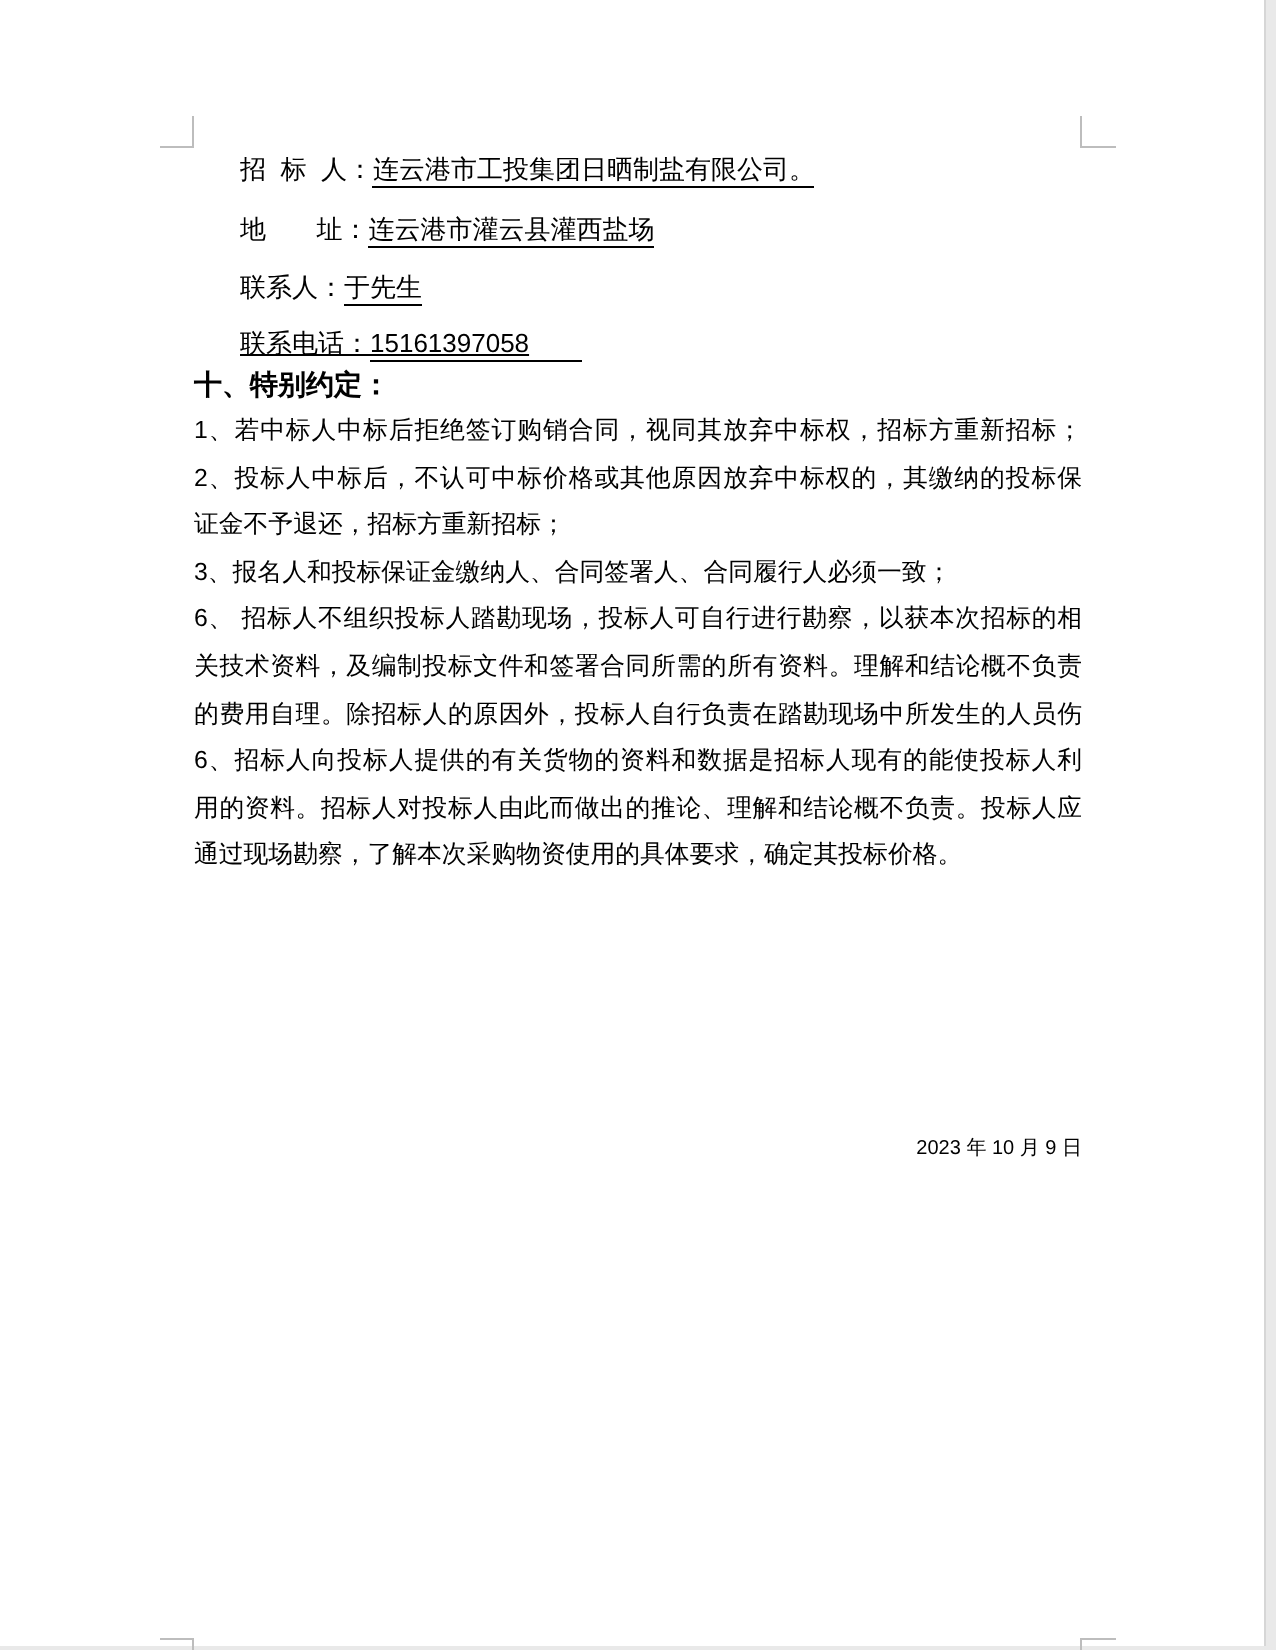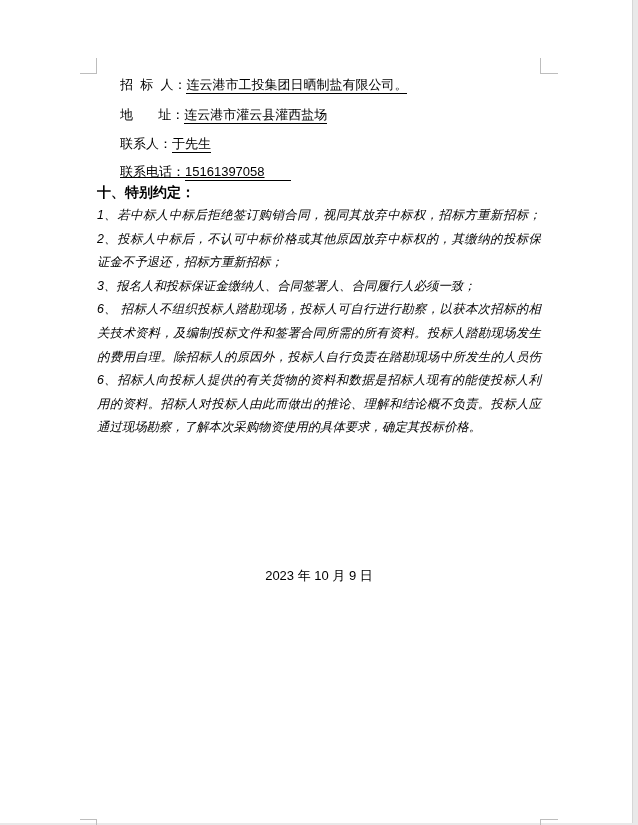--- a/index.html
+++ b/index.html
@@ -84,34 +84,33 @@
     left: 97px;
     top: 204px;
     width: 444px;
     font-size: 12.4px;
   }
   .bline {
     height: 23.6px;
     line-height: 23.6px;
     white-space: pre-wrap;
     text-align: left;
-    font-style: italic;
   }
   .bline.just {
     text-align: justify;
     text-align-last: justify;
   }
   
   .date-line {
     position: absolute;
     left: 97px;
     top: 567px;
     width: 444px;
-    text-align: center;
-    font-size: 13px;
+    text-align: right;
+    font-size: 10px;
     white-space: pre;
   }
 </style>
 </head>
 <body>
 
 <div class="viewport">
   <div class="page">
 
     <div class="mark mark-tl"></div>
@@ -125,21 +124,21 @@
     <div class="contact-line c3"><span>联系电话：</span><span class="uline uline-pad">15161397058</span></div>
 
     <div class="section-title">十、特别约定：</div>
 
     <div class="body-block">
       <div class="bline just">1、若中标人中标后拒绝签订购销合同，视同其放弃中标权，招标方重新招标；</div>
       <div class="bline just">2、投标人中标后，不认可中标价格或其他原因放弃中标权的，其缴纳的投标保</div>
       <div class="bline">证金不予退还，招标方重新招标；</div>
       <div class="bline">3、报名人和投标保证金缴纳人、合同签署人、合同履行人必须一致；</div>
       <div class="bline just">6、 招标人不组织投标人踏勘现场，投标人可自行进行勘察，以获本次招标的相</div>
-      <div class="bline just">关技术资料，及编制投标文件和签署合同所需的所有资料。投标人踏勘现场发生</div>
+      <div class="bline just">关技术资料，及编制投标文件和签署合同所需的所有资料。理解和结论概不负责</div>
       <div class="bline just">的费用自理。除招标人的原因外，投标人自行负责在踏勘现场中所发生的人员伤</div>
       <div class="bline just">6、招标人向投标人提供的有关货物的资料和数据是招标人现有的能使投标人利</div>
       <div class="bline just">用的资料。招标人对投标人由此而做出的推论、理解和结论概不负责。投标人应</div>
       <div class="bline">通过现场勘察，了解本次采购物资使用的具体要求，确定其投标价格。</div>
     </div>
 
     <div class="date-line">2023 年 10 月 9 日</div>
 
   </div>
 </div>

